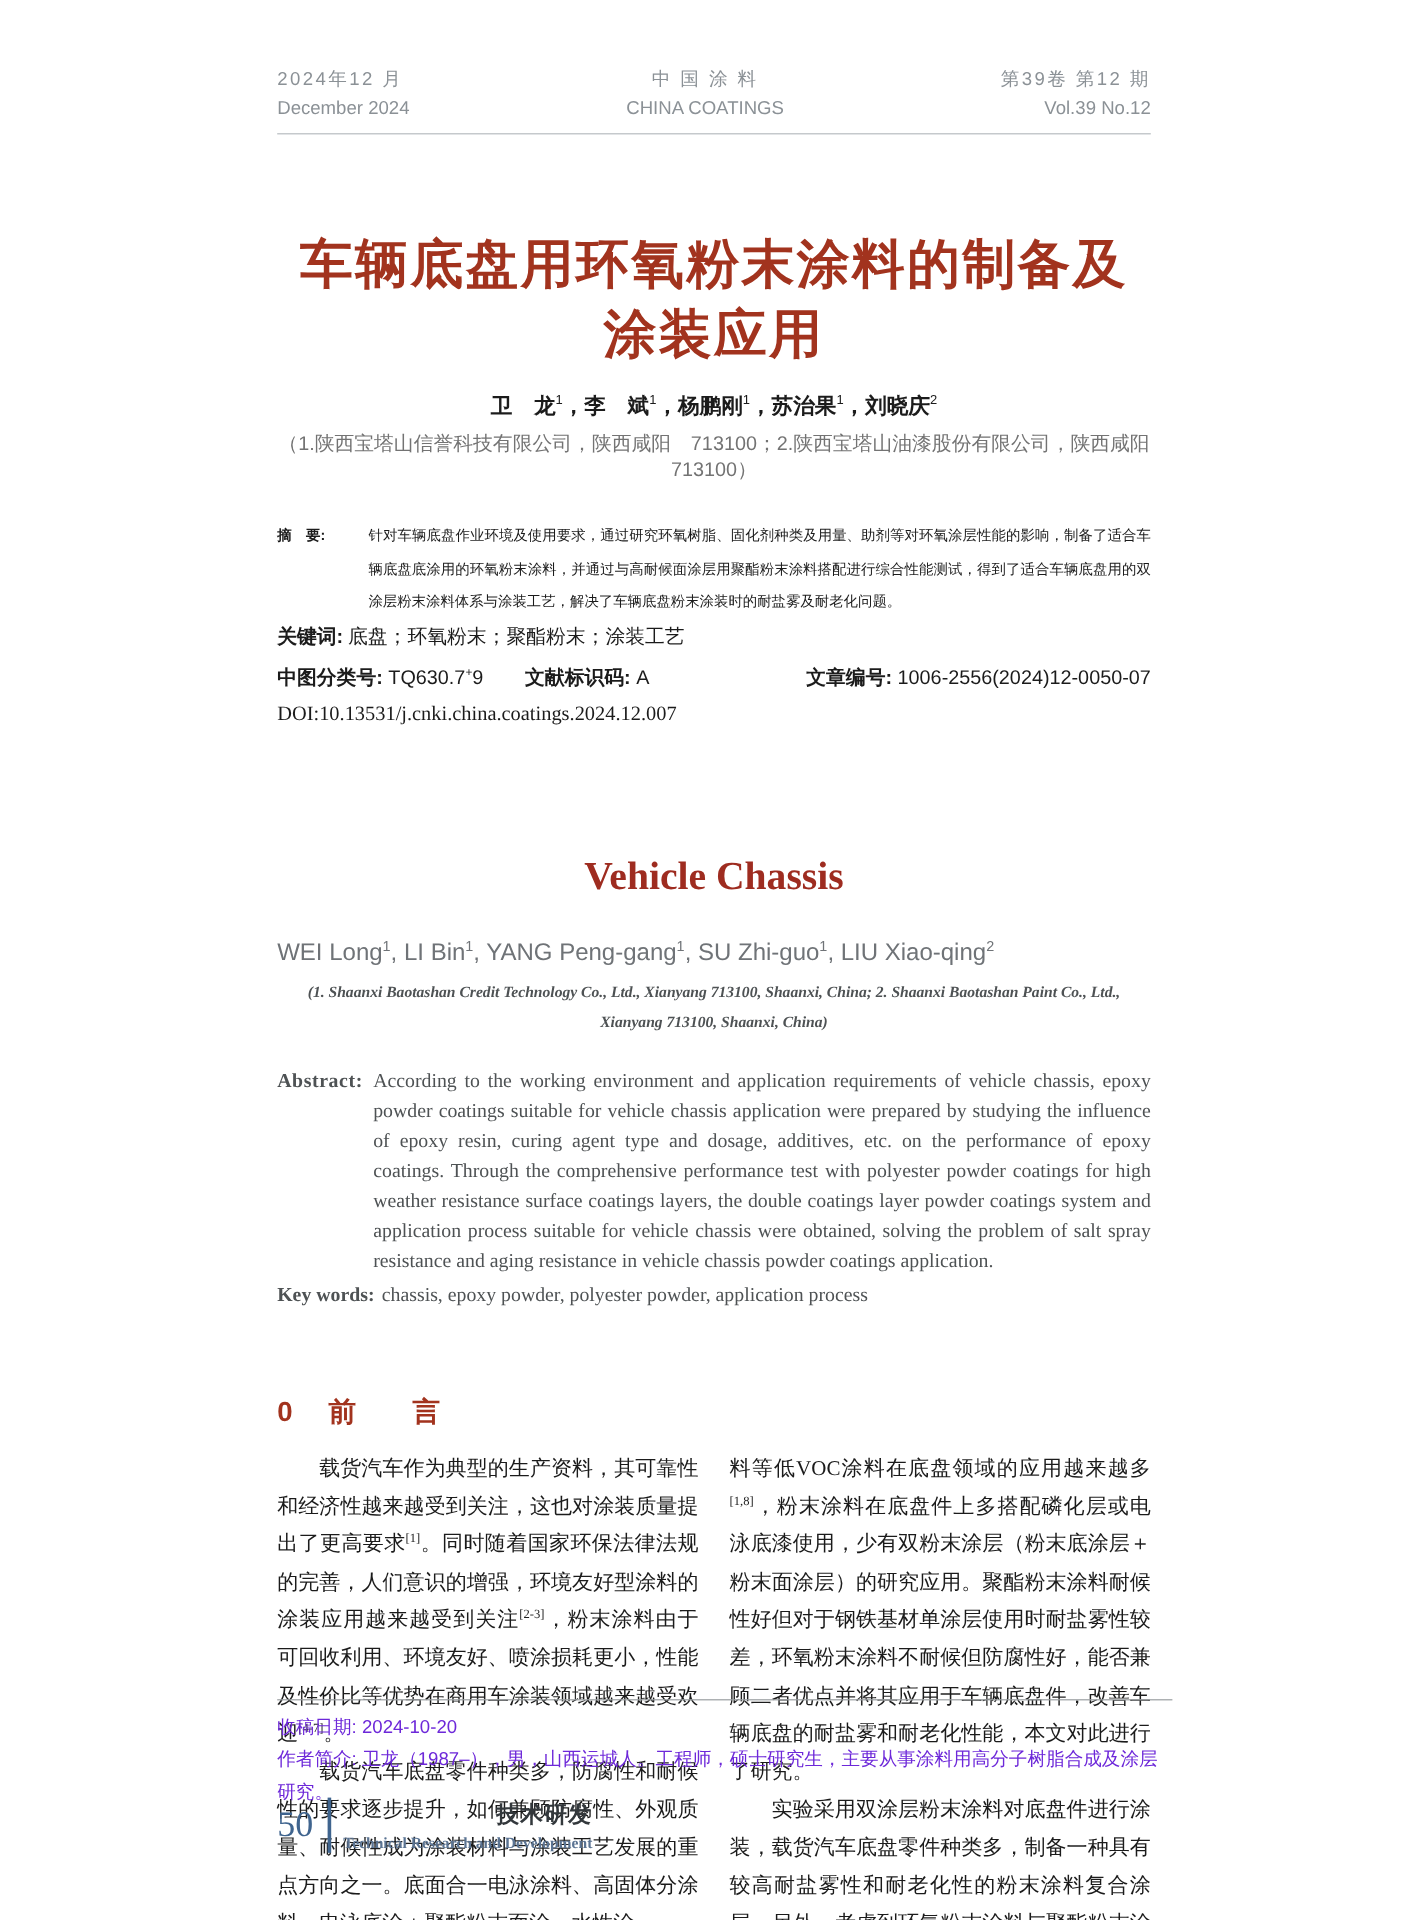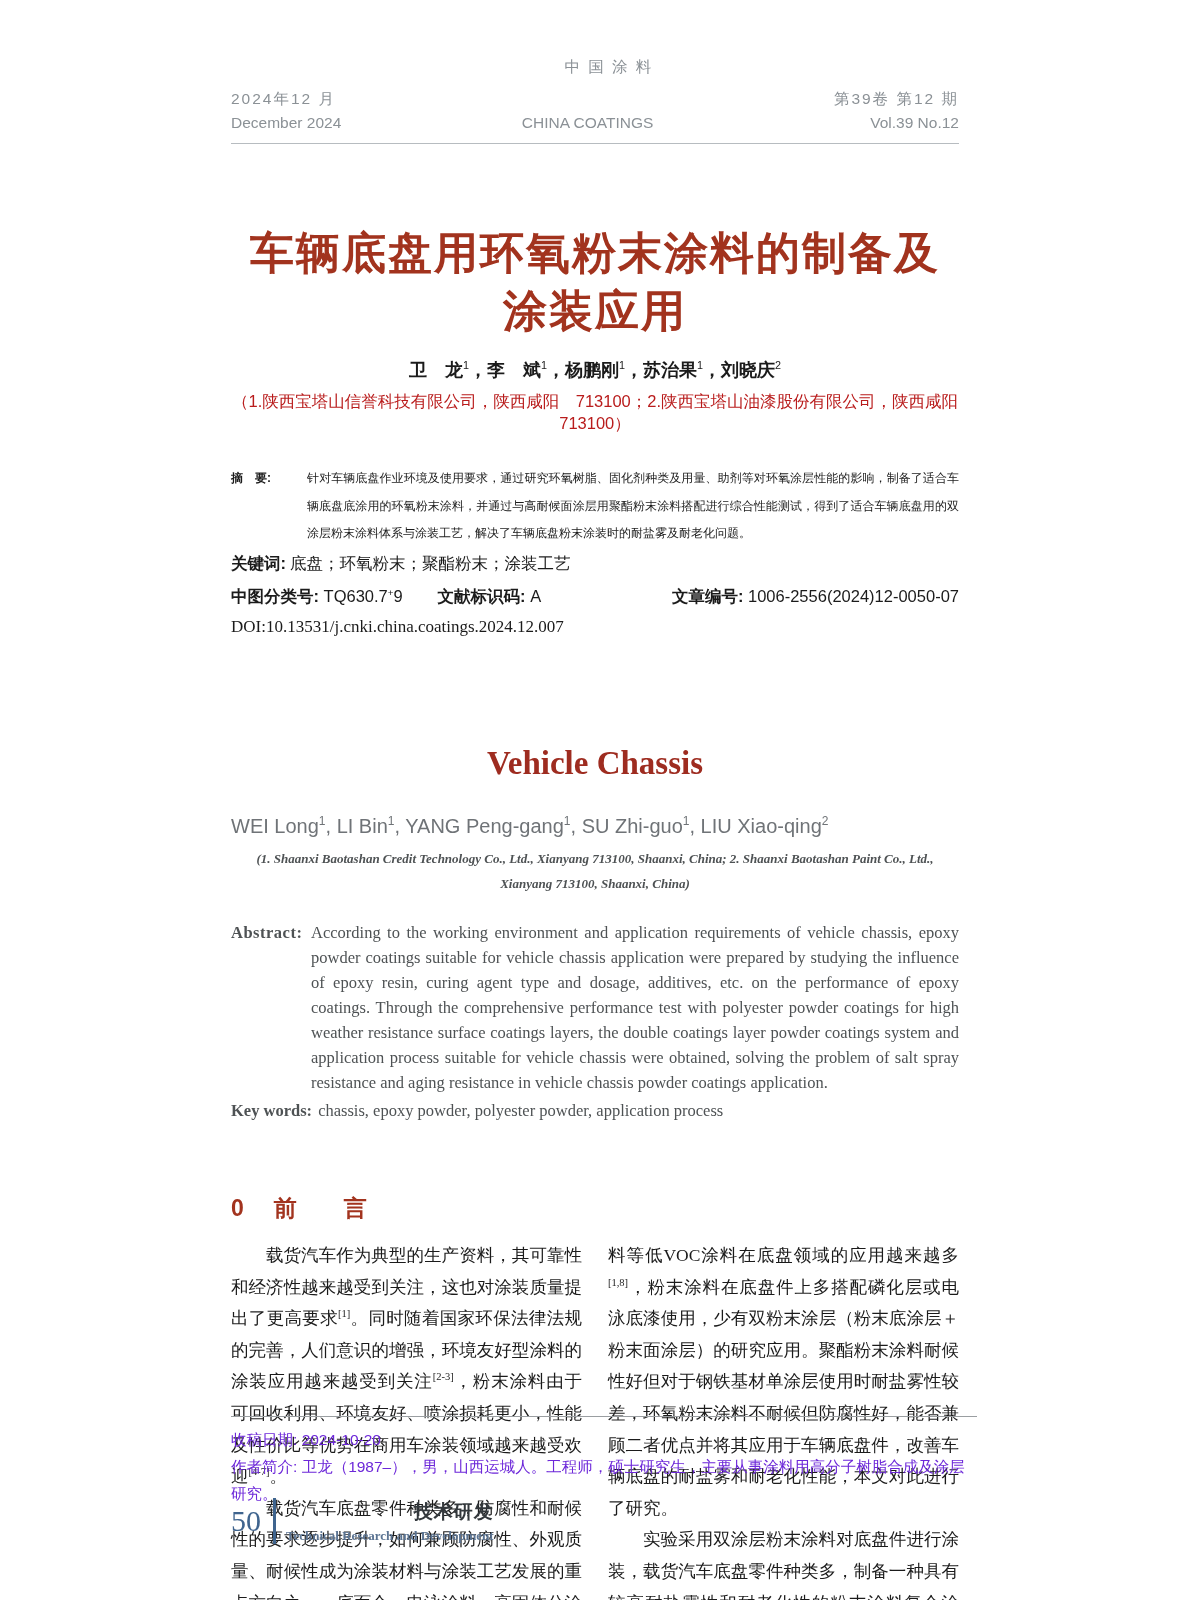--- a/index.html
+++ b/index.html
@@ -16,41 +16,41 @@
   sup { font-size: 0.6em; line-height: 0; vertical-align: super; }
 
   
   .running-head {
     display: flex; justify-content: space-between; align-items: flex-end;
     color: #8b9196; font-size: 15.5px; line-height: 24px;
     padding-bottom: 8px; border-bottom: 1.5px solid #b7bcc0;
   }
   .rh-col { display: flex; flex-direction: column; }
   .rh-left { text-align: left; }
-  .rh-center { text-align: right; gap: 32px; }
+  .rh-center { text-align: center; }
   .rh-right { text-align: right; }
   .rh-cn { letter-spacing: 2px; }
 
   
   .cn-title {
     margin-top: 80px;
     text-align: center;
     color: #a2331e;
     font-weight: bold;
     font-size: 44px; line-height: 58px;
     letter-spacing: 2px;
   }
   .cn-authors {
     margin-top: 18px; text-align: center;
     font-size: 18px; font-weight: bold; color: #1b1b1b;
   }
   .cn-authors sup { font-weight: normal; }
   .cn-affil {
     margin-top: 9px; text-align: center;
-    font-size: 16.5px; color: #b91c1c;
+    font-size: 16.5px; color: #737373;
   }
 
   
   .hang { text-align: justify; }
   .hang .hang-label { display: inline-block; font-weight: bold; }
   .cn-abstract {
     margin-top: 30px;
     font-size: 12px; line-height: 27.5px; color: #1b1b1b;
     padding-left: 76px;
   }

